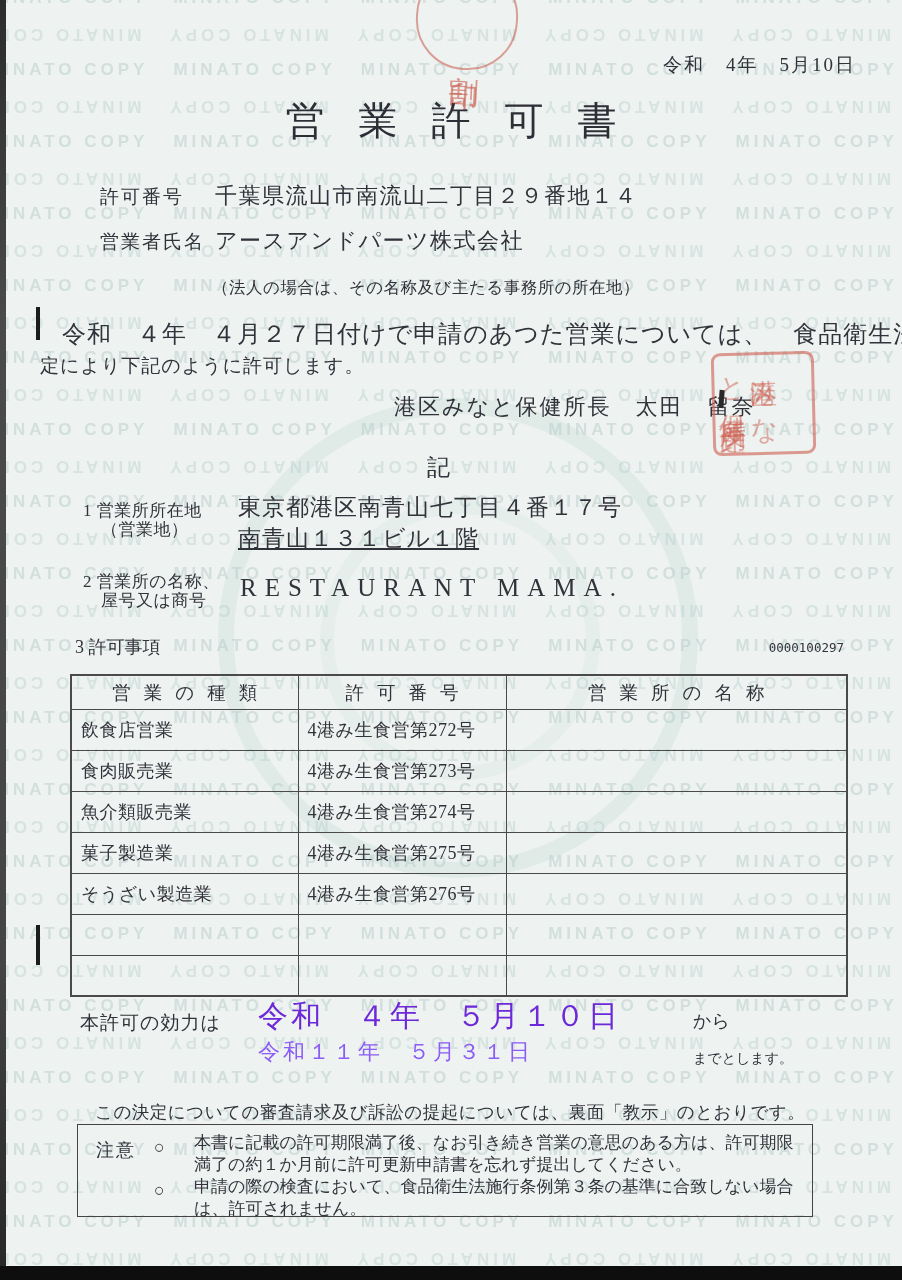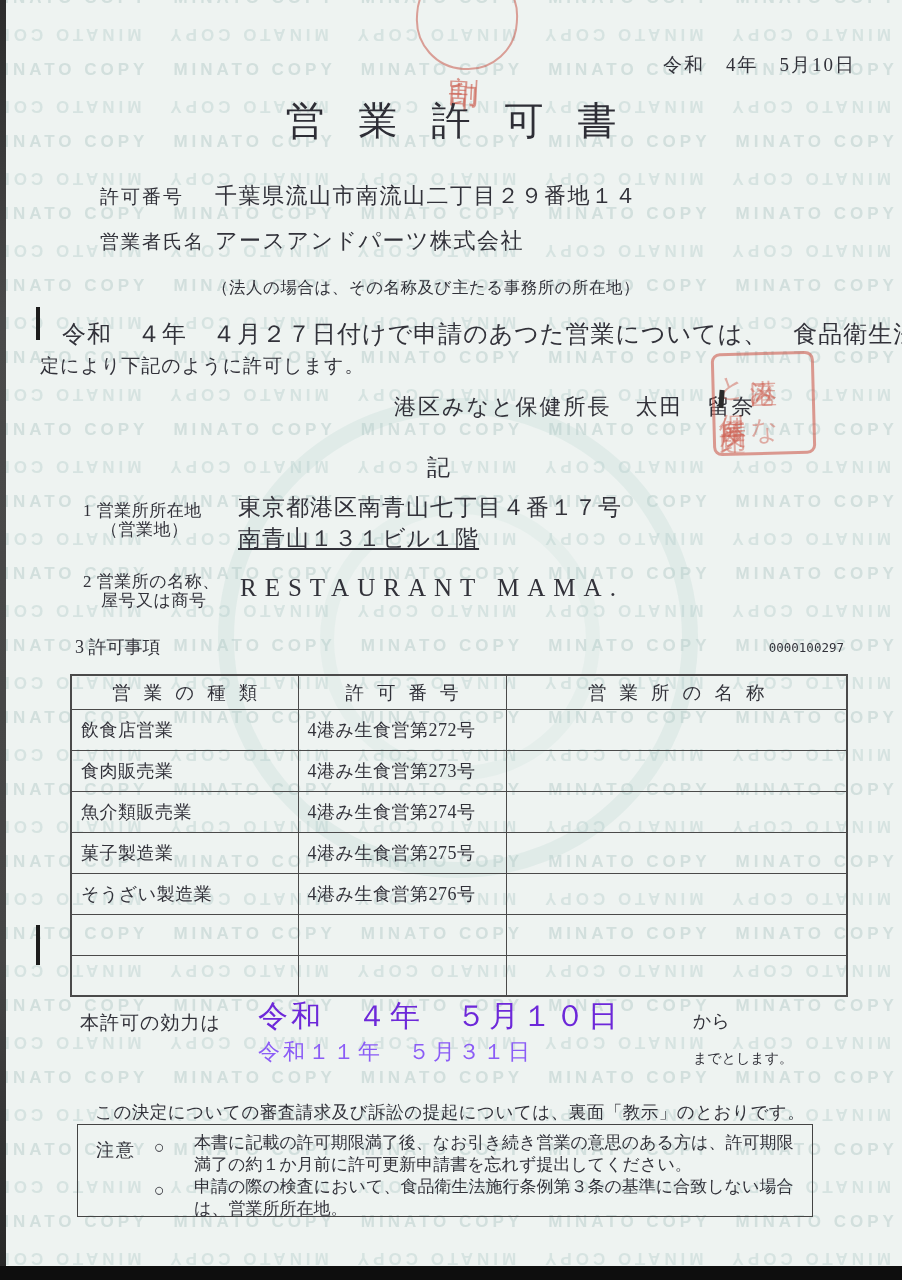--- a/index.html
+++ b/index.html
@@ -284,21 +284,21 @@
   <div id="notice-box">
     <div class="abs" id="notice-label">注意</div>
     <div class="abs notice-bullet" id="bullet-1">○</div>
     <div class="abs notice-text" id="note-1">
       <div>本書に記載の許可期限満了後、なお引き続き営業の意思のある方は、許可期限</div>
       <div>満了の約１か月前に許可更新申請書を忘れず提出してください。</div>
     </div>
     <div class="abs notice-bullet" id="bullet-2">○</div>
     <div class="abs notice-text" id="note-2">
       <div>申請の際の検査において、食品衛生法施行条例第３条の基準に合致しない場合</div>
-      <div>は、営業所所在地。</div>
+      <div>は、許可されません。</div>
     </div>
   </div>
 
   <div class="artifact" id="edge-left"></div>
   <div class="artifact" id="edge-bottom"></div>
   <div class="artifact" id="tick-1"></div>
   <div class="artifact" id="tick-2"></div>
   <div class="artifact" id="smudge-1"></div>
 
 </div>

